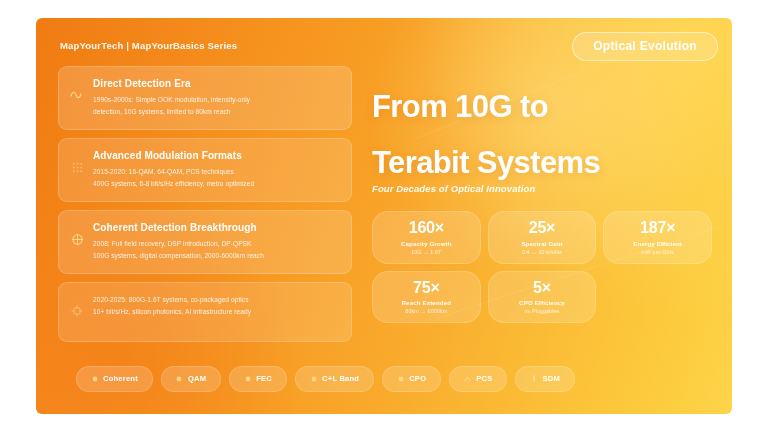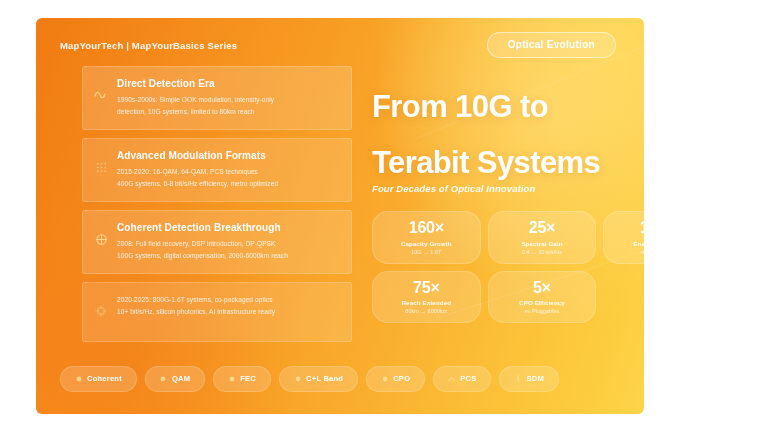--- a/index.html
+++ b/index.html
@@ -6,21 +6,21 @@
   html,body { width:768px; height:432px; overflow:hidden; }
   body {
     background:#ffffff;
     font-family:"Liberation Sans", sans-serif;
     -webkit-font-smoothing:antialiased;
   }
 
   .slide-frame {
     position:absolute;
     left:36px; top:18px;
-    width:608px; height:396px;
+    width:696px; height:396px;
     border-radius:6px;
     overflow:hidden;
     background:
       radial-gradient(ellipse 70% 120% at 96% 8%, rgba(255,215,85,0.95) 0%, rgba(255,196,60,0.0) 58%),
       radial-gradient(ellipse 60% 90% at 2% 96%, rgba(250,140,30,0.55) 0%, rgba(250,140,30,0) 60%),
       linear-gradient(108deg, #f07b12 0%, #f4891a 18%, #f79a22 38%, #f9ab2c 58%, #fbbe36 76%, #fdcd3f 92%, #fed44a 100%);
   }
 
   
   .deco { position:absolute; pointer-events:none; }
@@ -37,44 +37,43 @@
     transform-origin:left center;
   }
 
   
   .brand {
     position:absolute; left:24px; top:22px;
     font-size:9.5px; font-weight:700; letter-spacing:.18px;
     color:rgba(255,255,255,0.94);
   }
   .badge {
-    position:absolute; right:28px; top:14px;
+    position:absolute; right:14px; top:14px;
     padding:6px 20px 7px;
     border:1px solid rgba(255,255,255,0.55);
     border-radius:20px;
     background:rgba(255,255,255,0.16);
     color:#ffffff;
-    font-size:10px; font-weight:700; letter-spacing:.3px;
+    font-size:12px; font-weight:700; letter-spacing:.3px;
     white-space:nowrap;
   }
 
   
   .timeline {
     position:absolute; left:22px; top:48px;
     width:294px;
     display:flex; flex-direction:column; gap:8px;
   }
   .tl-card {
     position:relative;
-    border-radius:3px;
+    border-radius:9px;
     background:rgba(255,255,255,0.17);
     border:1px solid rgba(255,255,255,0.20);
     padding:11px 0 12px 34px;
     min-height:60px;
-    margin-left:24px;
   }
   .tl-card.c2 { background:rgba(255,255,255,0.155); }
   .tl-card.c3 { background:rgba(255,255,255,0.145); }
   .tl-card.c4 { background:rgba(255,255,255,0.135); }
   .tl-icon {
     position:absolute; left:10px; top:20px;
     width:16px; height:16px;
     color:rgba(255,225,150,0.85);
     display:flex; align-items:center; justify-content:center;
   }
@@ -129,21 +128,21 @@
     letter-spacing:.1px;
   }
   .stat-sub {
     margin-top:2px;
     font-size:5.4px; font-weight:400; color:rgba(255,255,255,0.80);
     letter-spacing:.1px;
   }
 
   
   .pills {
-    position:absolute; left:24px; bottom:22px;
+    position:absolute; left:40px; bottom:22px;
     display:flex; gap:8px; align-items:center;
   }
   .pill {
     display:flex; align-items:center; gap:5px;
     padding:7px 14px 8px;
     border-radius:16px;
     background:rgba(255,255,255,0.17);
     border:1px solid rgba(255,255,255,0.17);
     color:#ffffff;
     font-size:7.6px; font-weight:700; letter-spacing:.2px;

